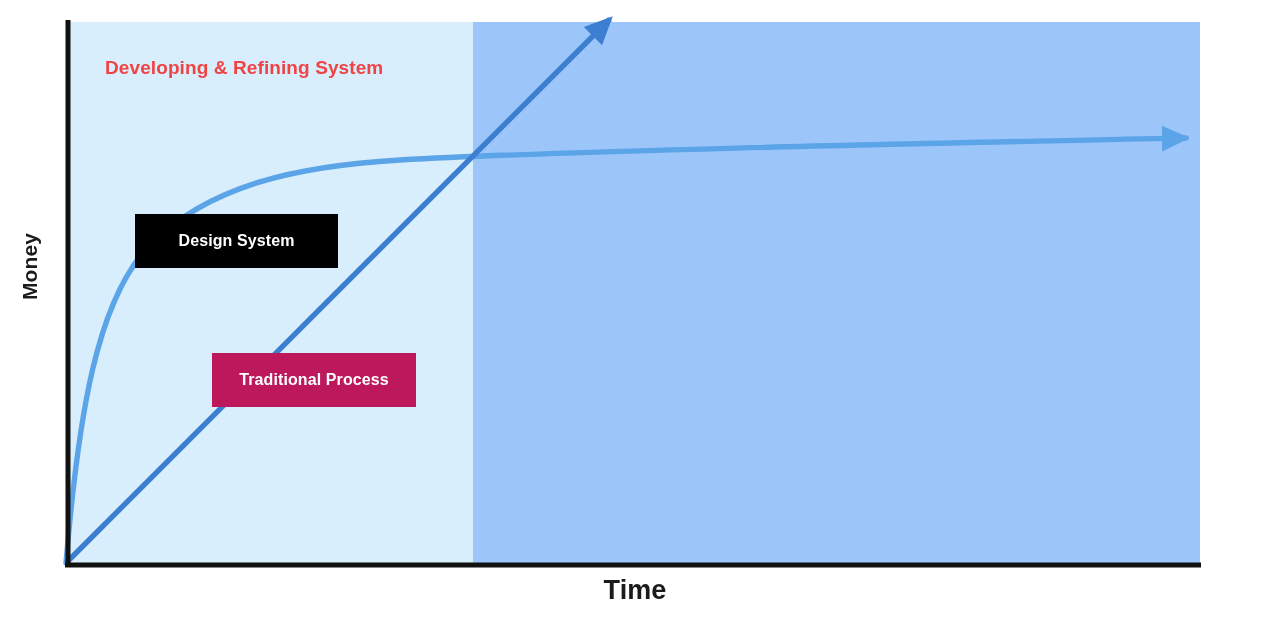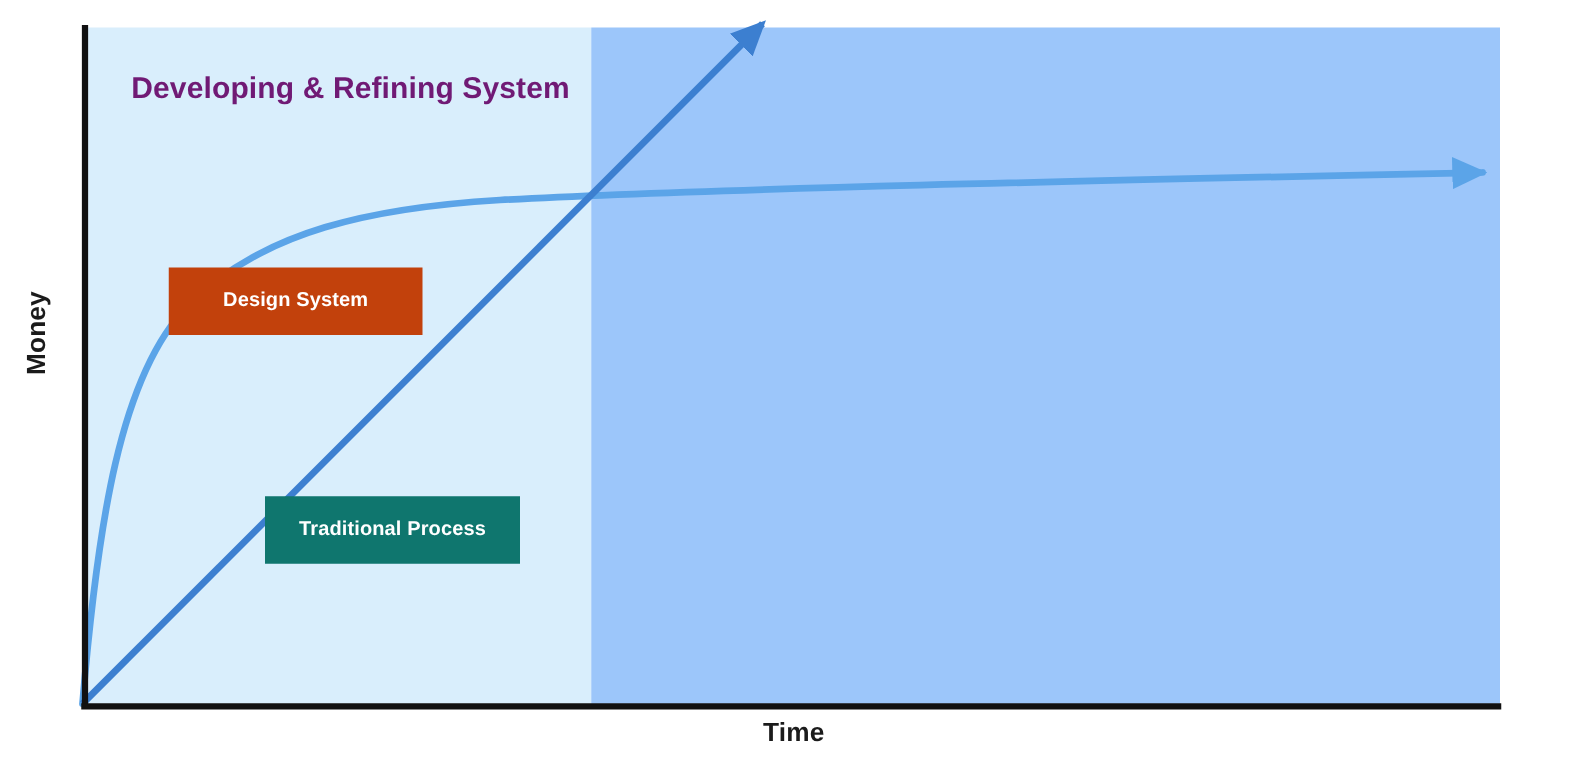--- a/index.html
+++ b/index.html
@@ -33,32 +33,32 @@
   #ylabel {
     font-size: 21px;
     left: 10px;
     top: 268px;
     width: 40px;
     text-align: center;
     transform: rotate(-90deg);
     transform-origin: center center;
   }
   #xlabel {
-    font-size: 21px;
+    font-size: 27px;
     left: 0;
     right: 0;
     top: 575px;
     width: 1270px;
     text-align: center;
   }
   .region-title {
     position: absolute;
-    font-size: 24px;
+    font-size: 19px;
     font-weight: bold;
-    color: #701a75;
+    color: #ef4444;
     white-space: nowrap;
     letter-spacing: 0.1px;
   }
   #region-title-left {
     left: 105px;
     top: 57px;
   }
   #region-title-right {
     left: 473px;
     width: 727px;
@@ -117,21 +117,21 @@
 
     <line id="line-traditional-process" x1="66" y1="563" x2="610" y2="19" stroke="#3c7fd0" stroke-width="5.4" stroke-linecap="butt" marker-end="url(#arrow-dark)"></line>
 
     <line id="y-axis" x1="68" y1="20" x2="68" y2="564" stroke="#111111" stroke-width="5"></line>
     <line id="x-axis" x1="65" y1="565" x2="1201" y2="565" stroke="#111111" stroke-width="5"></line>
   </svg>
 
   <div class="region-title" id="region-title-left">Developing &amp; Refining System</div>
 
 
-  <div class="series-label" id="label-design-system" style="background: #c2410c;">Design System</div>
+  <div class="series-label" id="label-design-system" style="background: #000000;">Design System</div>
 
-  <div class="series-label" id="label-traditional-process" style="background: #0f766e; margin-top: 44px;">Traditional Process</div>
+  <div class="series-label" id="label-traditional-process" style="background: #be185d;">Traditional Process</div>
 
   <div class="axis-title" id="ylabel">Money</div>
 
   <div class="axis-title" id="xlabel">Time</div>
 
 </div>
 
 </body></html>

